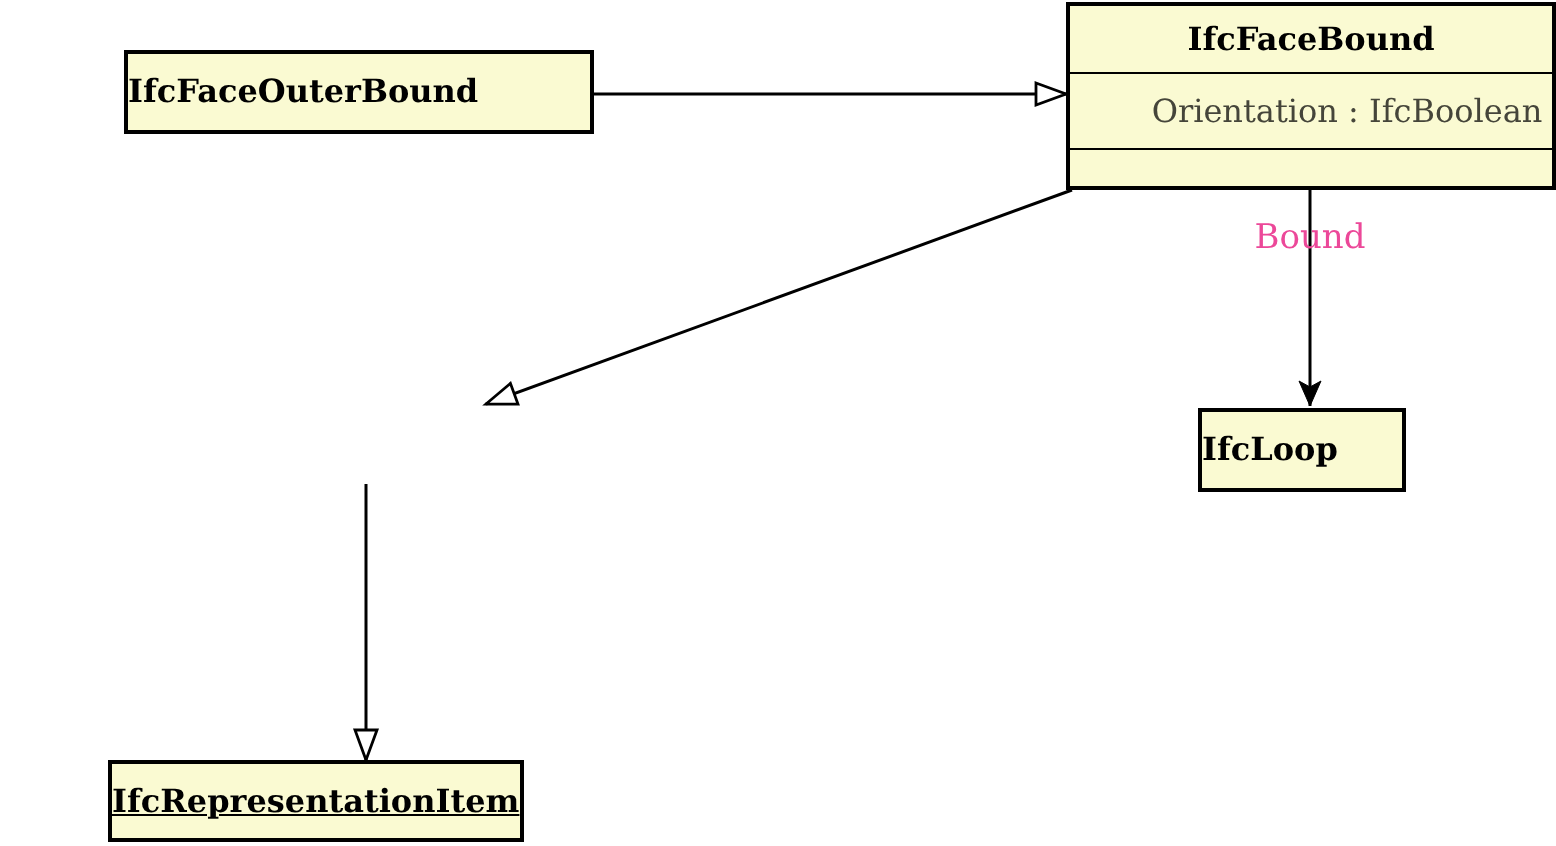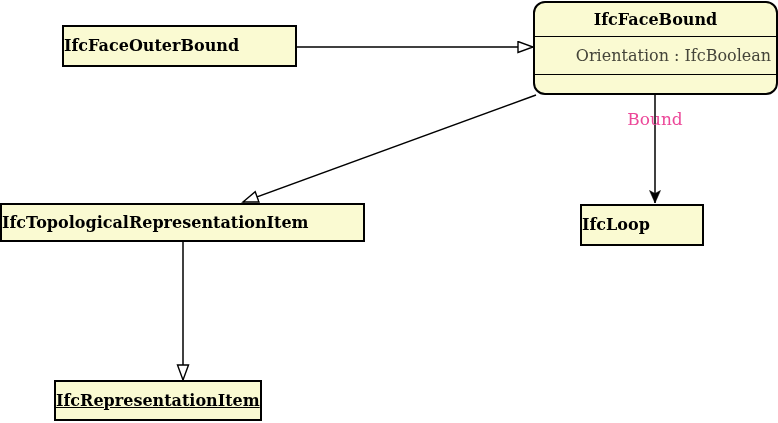--- a/index.html
+++ b/index.html
@@ -75,23 +75,23 @@
     flex: 1;
     border-top: 1.5px solid #000000;
   }
   .attr-text {
     font-size: 16px;
     color: #45453a;
     white-space: nowrap;
   }
 
   #node-face-outer-bound { left: 62px;  top: 25px;  width: 235px; height: 42px; }
-  #node-face-bound       { left: 533px; top: 1px;   width: 245px; height: 94px; border-radius: 12px; }
+  #node-face-bound       { left: 533px; top: 1px;   width: 245px; height: 94px; }
   #node-topological      { left: 0px;   top: 203px; width: 365px; height: 39px; border-width: 2px; }
-  #node-loop             { left: 580px; top: 204px; width: 124px; height: 42px; }
+  #node-loop             { left: 599px; top: 204px; width: 104px; height: 42px; }
   #node-representation   { left: 54px;  top: 380px; width: 208px; height: 41px; text-decoration: underline; }
 
   .edge-label {
     position: absolute;
     left: 610px;
     top: 109px;
     width: 90px;
     text-align: center;
     font-size: 17px;
     color: #ec4899;
@@ -130,23 +130,20 @@
   <div class="node classbox" id="node-face-bound">
     <div class="compartment-title">
       <span class="node-title">IfcFaceBound</span>
     </div>
     <div class="compartment-attrs">
       <span class="attr-text">Orientation : IfcBoolean</span>
     </div>
     <div class="compartment-empty"></div>
   </div>
 
-  <div class="node" id="node-topological">
-    <span class="node-title">IfcTopologicalRepresentationItem</span>
-  </div>
 
   <div class="node" id="node-loop">
     <span class="node-title">IfcLoop</span>
   </div>
 
   <div class="node" id="node-representation">
     <span class="node-title">IfcRepresentationItem</span>
   </div>
 
   <div class="edge-label">Bound</div>

